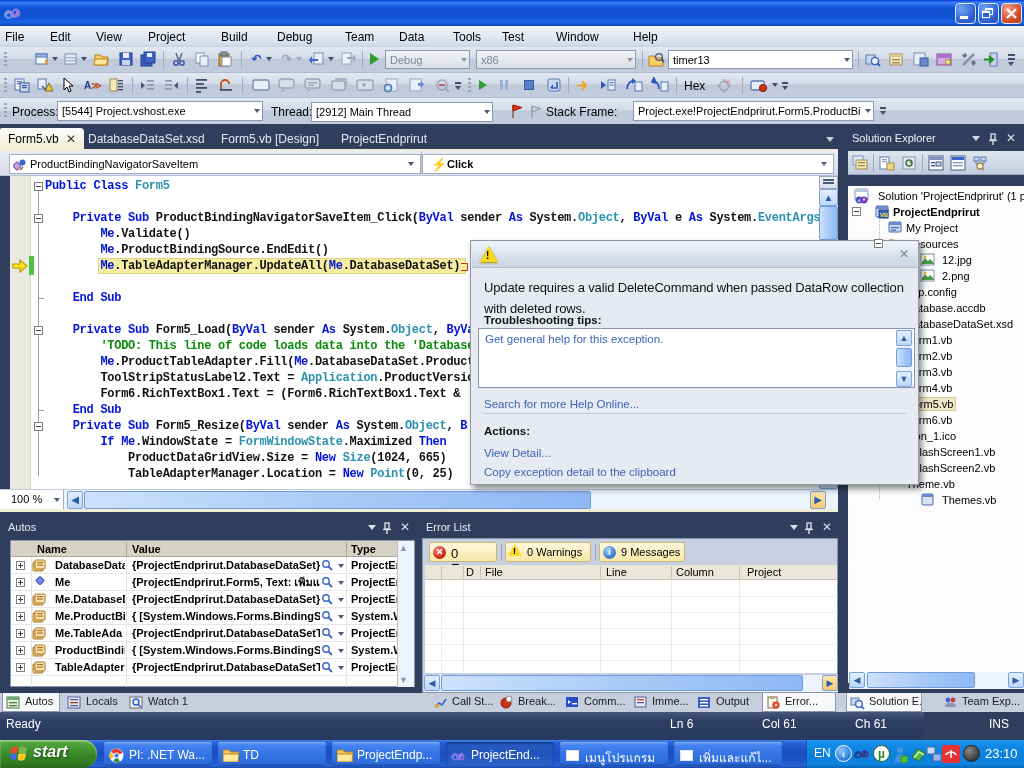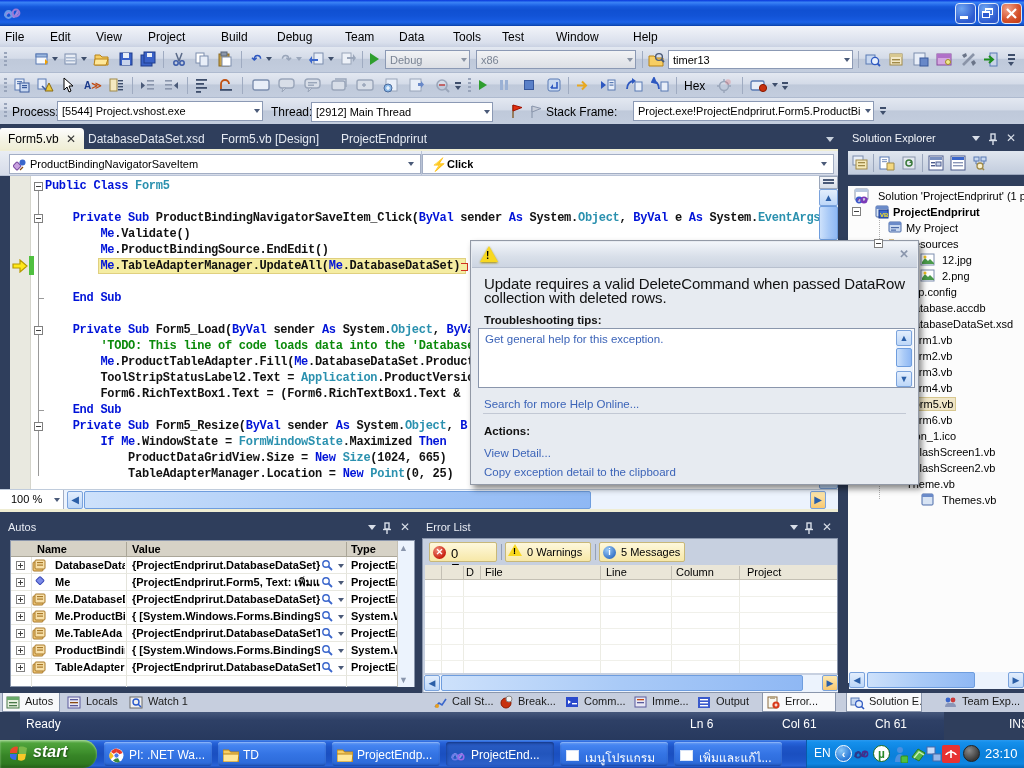--- a/index.html
+++ b/index.html
@@ -82,21 +82,21 @@
 .dtitle { position:absolute; left:0; top:0; right:0; height:20px; color:#E8ECF4; font-size:11px; }
 
 #bottomtabs { position:absolute; left:0; top:569px; width:1024px; height:19px; background:#C6CEDE; font-size:11px; }
 .btab { position:absolute; top:0; height:19px; padding:2px 6px 0 22px; color:#1A1A1A; white-space:nowrap; overflow:hidden; }
 .btabact { background:#F8F9FB; border:1px solid #8A96AC; border-top:none; }
 
 #exdlg { position:absolute; left:470px; top:116px; width:449px; height:245px; background:#E7EBF1; border:1px solid #9299A6; box-shadow:3px 4px 6px rgba(0,0,0,0.45); font-size:11.5px; }
 #exdlg .hdr { position:absolute; left:1px; top:1px; right:1px; height:26px; background:linear-gradient(180deg,#F2F5FA,#D8DFE9 60%,#CDD5E2); border-bottom:1px solid #B8C0CE; }
 #exdlg a { color:#3C64B8; text-decoration:none; }
 
-#statusbar { left:0; top:712px; width:924px; height:28px; background:linear-gradient(180deg,#46587C,#2E4066 30%,#27395E); color:#fff; font-size:12px;margin-left:20px; }
+#statusbar { left:0; top:712px; width:924px; height:28px; background:linear-gradient(180deg,#46587C,#2E4066 30%,#27395E); color:#fff; font-size:12px; }
 #statusbar span { position:absolute; top:5px; }
 
 
 #taskbar { left:0; top:740px; width:1024px; height:28px;
   background:linear-gradient(180deg,#4A88E4 0%,#2F6AE0 6%,#2561D6 12%,#1E55C8 25%,#1A4FC0 50%,#1E55C8 75%,#2A64D8 92%,#1845A8 100%); }
 .tkbtn { position:absolute; top:2px; height:24px; border-radius:3px;
   background:linear-gradient(180deg,#639AF4 0%,#4483F0 15%,#3474E4 50%,#2E6CDB 85%,#2A62C8 100%);
   box-shadow:inset 0 1px 1px #8AB4F8, inset 0 -1px 2px #1A48A8; color:#fff; }
 .tkact { background:linear-gradient(180deg,#2A5CC4 0%,#2255BC 50%,#2E62CC 100%); box-shadow:inset 0 1px 3px #10307A; }
 .tktxt { position:absolute; left:25px; top:6px; font-size:12px; color:#fff; white-space:nowrap; overflow:hidden; max-width:78px; }
@@ -837,21 +837,21 @@
       </div>
       <div class="abs" style="left:78px;top:5px;width:1px;height:16px;background:#94A0B8"></div>
       <div class="abs" style="left:82px;top:3px;width:86px;height:20px;background:linear-gradient(#FEF8DC,#F7E8A8);border:1px solid #C8B878;border-radius:2px">
         <span style="position:absolute;left:2px;top:1px;width:0;height:0;border-left:7px solid transparent;border-right:7px solid transparent;border-bottom:12px solid #F8D820"></span>
         <span style="position:absolute;left:7px;top:3px;font-size:9px;font-weight:bold">!</span>
         <span style="position:absolute;left:21px;top:3px;font-size:11px">0 Warnings</span>
       </div>
       <div class="abs" style="left:172px;top:5px;width:1px;height:16px;background:#94A0B8"></div>
       <div class="abs" style="left:176px;top:3px;width:86px;height:20px;background:linear-gradient(#FEF8DC,#F7E8A8);border:1px solid #C8B878;border-radius:2px">
         <span style="position:absolute;left:3px;top:3px;width:13px;height:13px;border-radius:50%;background:radial-gradient(circle at 35% 30%,#9ACAF8,#3A76C8 70%);color:#fff;font-size:9px;text-align:center;line-height:13px;font-weight:bold">i</span>
-        <span style="position:absolute;left:21px;top:3px;font-size:11px">5 Messages</span>
+        <span style="position:absolute;left:21px;top:3px;font-size:11px">9 Messages</span>
       </div>
 
       <div class="abs" style="left:2px;top:26px;width:412px;height:108px;background:#fff">
         <div class="abs" style="left:0;top:0;width:412px;height:15px;background:#EAE6D8;border-bottom:1px solid #C4C0B4">
           <span style="position:absolute;left:41px;top:1px;font-size:11px">D</span>
           <span style="position:absolute;left:60px;top:1px;font-size:11px">File</span>
           <span style="position:absolute;left:181px;top:1px;font-size:11px">Line</span>
           <span style="position:absolute;left:251px;top:1px;font-size:11px">Column</span>
           <span style="position:absolute;left:322px;top:1px;font-size:11px">Project</span>
           <div class="abs" style="left:16px;top:1px;width:1px;height:13px;background:#C4C0B4"></div>
@@ -940,21 +940,21 @@
             <path d="M2 12c0-3 2-4 3-4h5c1 0 3 1 3 4z" fill="#8A96B8"></path>
           </svg></span>Team Exp...</div>
   </div>
 
   <div id="exdlg">
     <div class="hdr">
       <span style="position:absolute;left:8px;top:4px;width:0;height:0;border-left:9px solid transparent;border-right:9px solid transparent;border-bottom:16px solid #F8D820;filter:drop-shadow(0 1px 1px #A08A00)"></span>
       <span style="position:absolute;left:14px;top:8px;font-size:10px;font-weight:bold">!</span>
       <span style="position:absolute;right:8px;top:5px;color:#8A96AC;font-weight:bold">✕</span>
     </div>
-    <div style="position:absolute;left:13px;top:36px;right:4px;color:#111;line-height:14px;font-size:15px;letter-spacing:-0.15px">Update requires a valid DeleteCommand when passed DataRow collection with deleted rows.</div>
+    <div style="position:absolute;left:13px;top:36px;right:4px;color:#111;line-height:21px;font-size:13px;letter-spacing:-0.15px">Update requires a valid DeleteCommand when passed DataRow collection with deleted rows.</div>
     <div style="position:absolute;left:13px;top:73px;font-weight:bold;color:#111">Troubleshooting tips:</div>
     <div style="position:absolute;left:7px;top:87px;width:437px;height:60px;background:#fff;border:1px solid #8A96AC">
       <span style="position:absolute;left:6px;top:4px;color:#3C64B8">Get general help for this exception.</span>
       <div class="abs" style="right:1px;top:1px;width:17px;height:57px;background:#ECF3FD">
         <div class="abs sbbtn" style="left:0;top:0;width:16px;height:16px;line-height:14px;font-size:9px">▲</div>
         <div class="abs sbthumb" style="left:0;top:18px;width:16px;height:19px"></div>
         <div class="abs sbbtn" style="left:0;top:41px;width:16px;height:16px;line-height:14px;font-size:9px">▼</div>
       </div>
     </div>
     <div style="position:absolute;left:13px;top:157px"><a>Search for more Help Online...</a></div>

